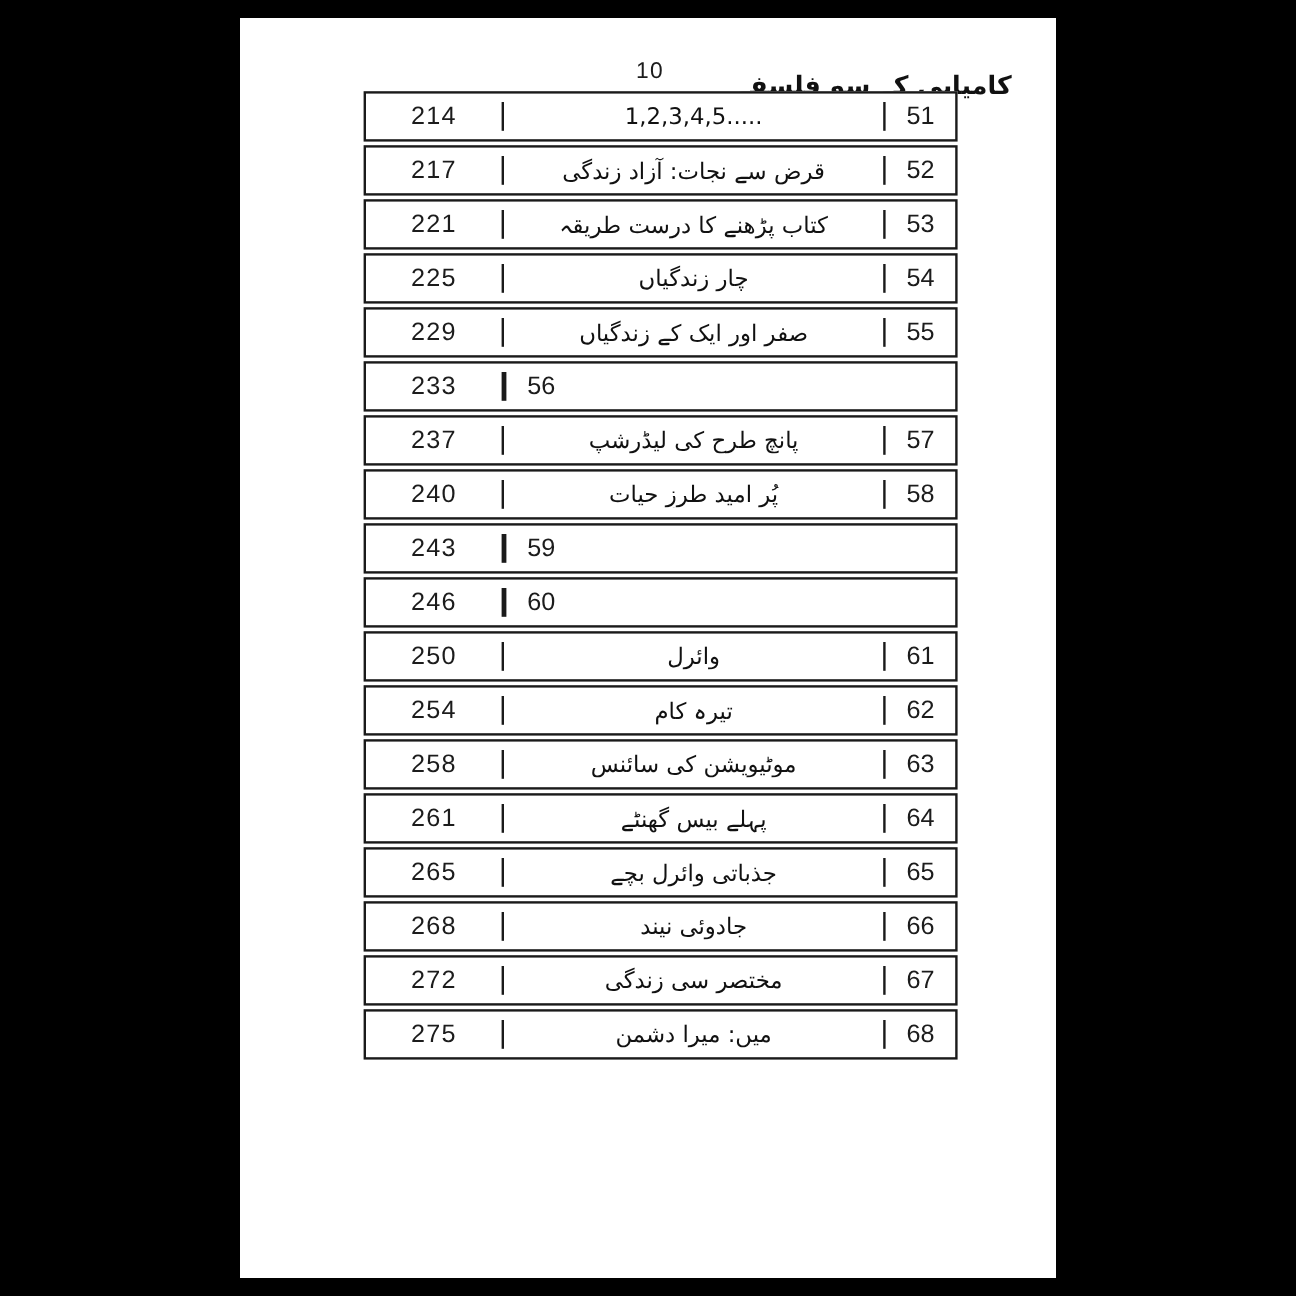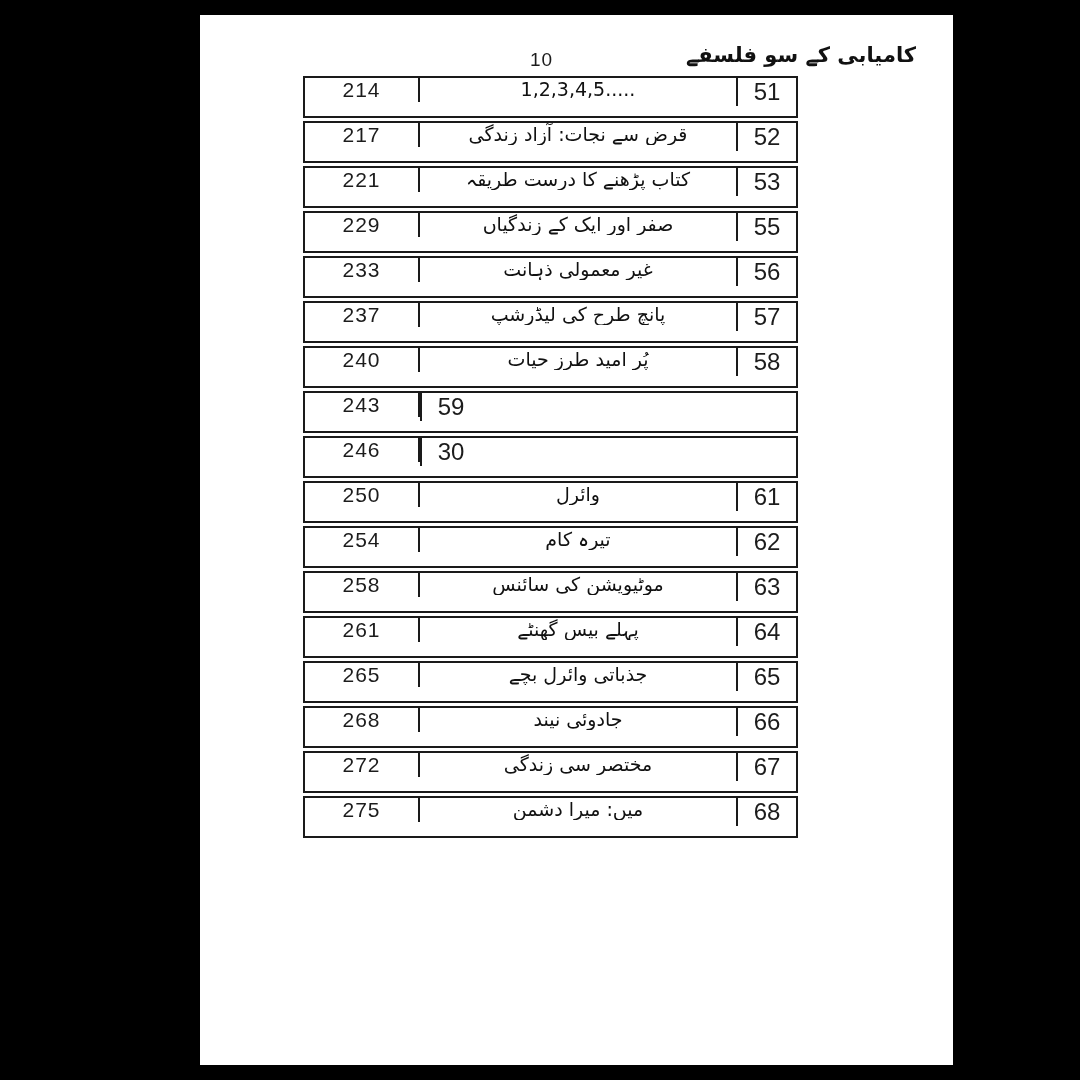--- a/index.html
+++ b/index.html
@@ -14,21 +14,21 @@
   .canvas {
     position: relative;
     width: 1080px;
     height: 1080px;
     background: #000000;
   }
   .page {
     position: absolute;
     left: 200px;
     top: 15px;
-    width: 753px;
+    width: 680px;
     height: 1050px;
     background: #ffffff;
   }
   .page-header {
     position: absolute;
     left: 0;
     top: 28px;
     width: 100%;
     height: 46px;
   }
@@ -36,40 +36,40 @@
     position: absolute;
     left: 330px;
     top: 6px;
     font-size: 19px;
     color: #1c1c1c;
     letter-spacing: 1px;
   }
   .book-title {
     position: absolute;
     right: 37px;
-    top: 0px;
+    top: 16px;
     font-size: 21px;
     font-weight: bold;
     color: #111111;
     white-space: nowrap;
   }
   .urdu {
     direction: rtl;
     unicode-bidi: plaintext;
     font-family: "DejaVu Sans", "Liberation Sans", sans-serif;
   }
   .toc {
     position: absolute;
     left: 103px;
     top: 61px;
     width: 495px;
   }
   .toc-row {
     display: flex;
-    align-items: flex-start;
+    align-items: center;
     border: 2px solid #1a1a1a;
     margin-bottom: 3px;
     height: 38px;
     background: #ffffff;
   }
   .cell {
     display: flex;
     align-items: center;
     justify-content: center;
     overflow: hidden;
@@ -85,21 +85,21 @@
   .title-col {
     flex: 1;
     font-size: 19px;
     color: #111111;
     padding: 0 6px;
     border-radius: 12px;
   }
   .serial-col {
     width: 58px;
     border-left: 2px solid #1a1a1a;
-    font-size: 24px;
+    font-size: 21px;
     color: #1c1c1c;
   }
 </style>
 </head>
 <body>
 
 <div class="canvas">
   <div class="page">
 
     <div class="page-header">
@@ -119,30 +119,34 @@
     <div class="cell title-col urdu" dir="auto">قرض سے نجات: آزاد زندگی</div>
     <div class="cell serial-col">52</div>
   </div>
 
   <div class="toc-row">
     <div class="cell page-col">221</div>
     <div class="cell title-col urdu" dir="auto">کتاب پڑھنے کا درست طریقہ</div>
     <div class="cell serial-col">53</div>
   </div>
 
+  <div class="toc-row">
+    <div class="cell page-col">225</div>
+    <div class="cell title-col urdu" dir="auto">چار زندگیاں</div>
+    <div class="cell serial-col">54</div>
+  </div>
 
   <div class="toc-row">
     <div class="cell page-col">229</div>
     <div class="cell title-col urdu" dir="auto">صفر اور ایک کے زندگیاں</div>
     <div class="cell serial-col">55</div>
   </div>
 
   <div class="toc-row">
     <div class="cell page-col">233</div>
-    <div class="cell title-col urdu" dir="auto">غیر معمولی ذہانت</div>
     <div class="cell serial-col">56</div>
   </div>
 
   <div class="toc-row">
     <div class="cell page-col">237</div>
     <div class="cell title-col urdu" dir="auto">پانچ طرح کی لیڈرشپ</div>
     <div class="cell serial-col">57</div>
   </div>
 
   <div class="toc-row">
@@ -151,21 +155,21 @@
     <div class="cell serial-col">58</div>
   </div>
 
   <div class="toc-row">
     <div class="cell page-col">243</div>
     <div class="cell serial-col">59</div>
   </div>
 
   <div class="toc-row">
     <div class="cell page-col">246</div>
-    <div class="cell serial-col">30</div>
+    <div class="cell serial-col">60</div>
   </div>
 
   <div class="toc-row">
     <div class="cell page-col">250</div>
     <div class="cell title-col urdu" dir="auto">وائرل</div>
     <div class="cell serial-col">61</div>
   </div>
 
   <div class="toc-row">
     <div class="cell page-col">254</div>

